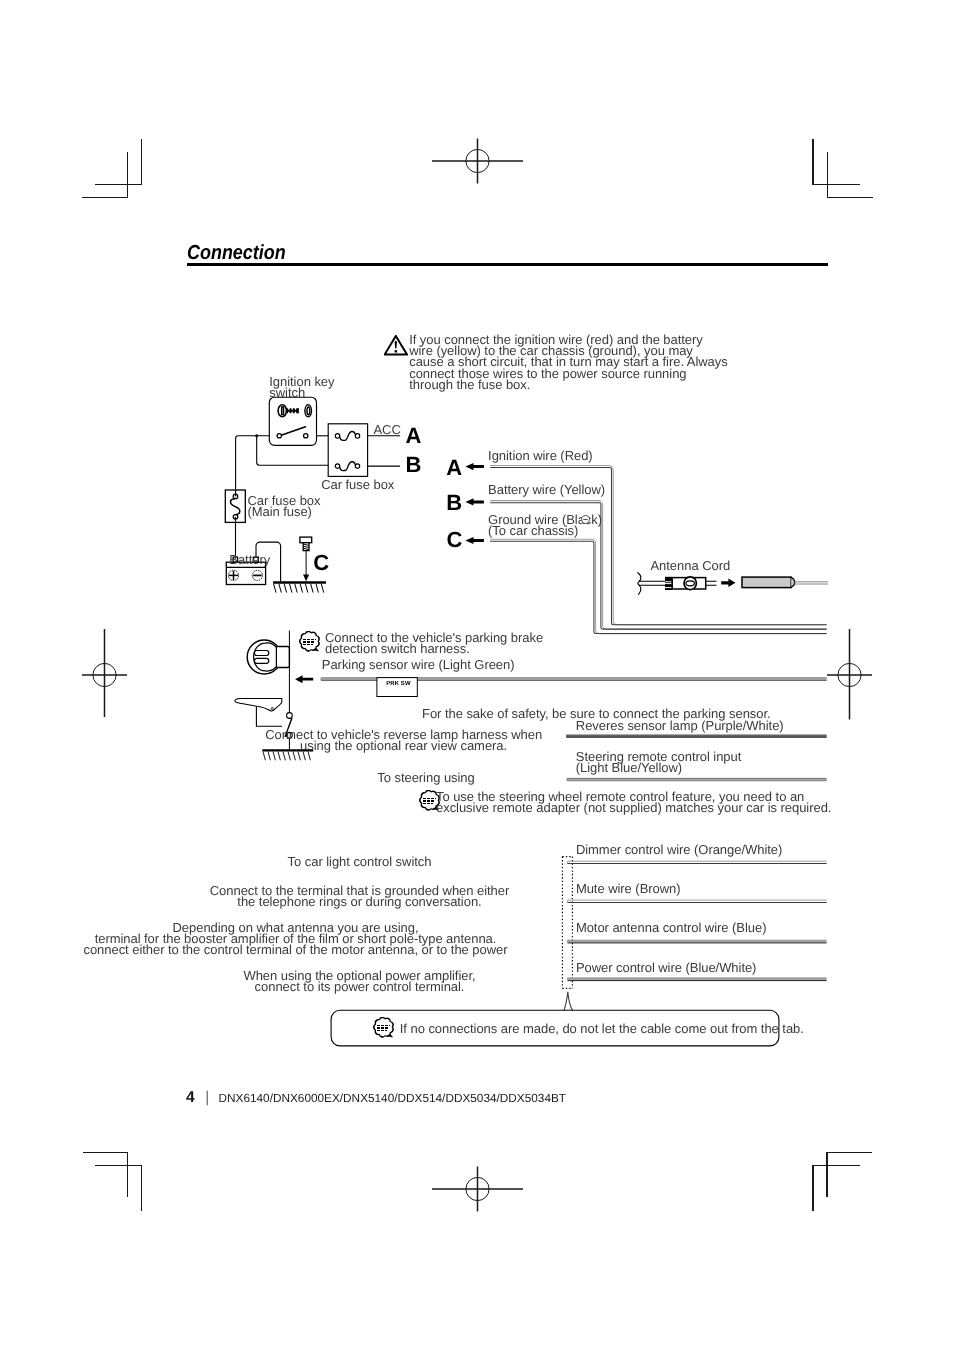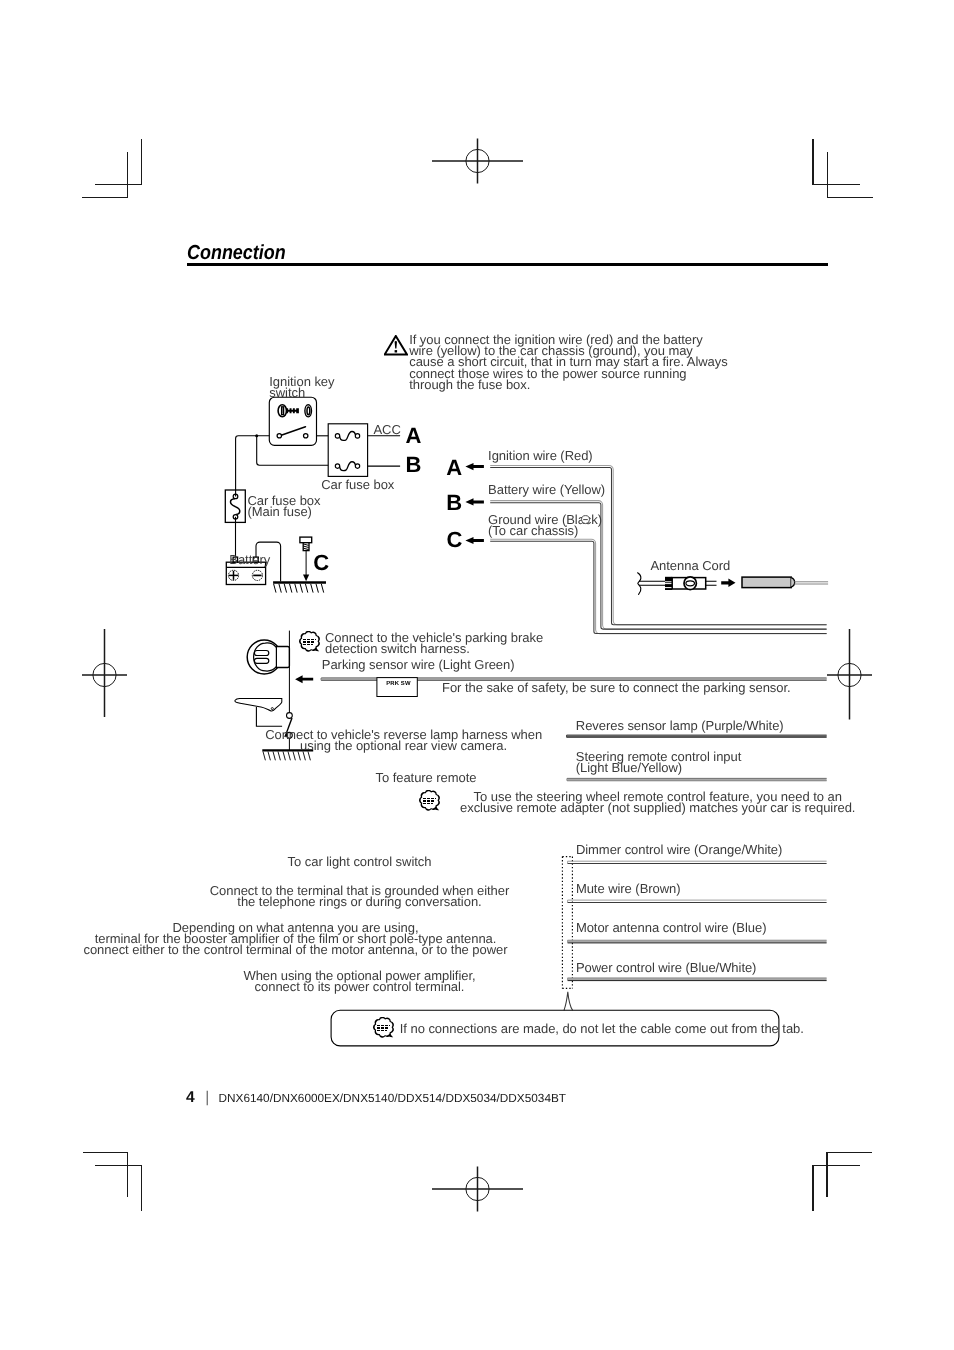--- a/index.html
+++ b/index.html
@@ -335,36 +335,36 @@
 
   <svg class="nicon" width="21.8" height="21.0" viewBox="0 0 21.5 21.0" style="position:absolute;left:299.0px;top:631.0px;">
     <use href="#noteBubble"></use>
   </svg>
   <div class="tx" style="left:325.0px;top:631.9px;">
     <div>Connect to the vehicle's parking brake</div>
     <div>detection switch harness.</div>
   </div>
   <div class="tx" style="left:321.8px;top:659.1px;">Parking sensor wire (Light Green)</div>
   <div class="prk" style="left:386.2px;top:681.9px;">PRK SW</div>
-  <div class="tx" style="left:422.0px;top:682px;margin-left:20px;">For the sake of safety, be sure to connect the parking sensor.</div>
+  <div class="tx" style="left:422.0px;top:708px;">For the sake of safety, be sure to connect the parking sensor.</div>
 
   <div class="tx r" style="left:253.6px;right:auto;width:300px;top:729.4px;">
     <div>Connect to vehicle's reverse lamp harness when</div>
     <div>using the optional rear view camera.</div>
   </div>
   <div class="tx" style="left:575.8px;top:720.0px;">Reveres sensor lamp (Purple/White)</div>
-  <div class="tx r" style="left:301.0px;width:250px;top:772.2px;">To feature remote</div>
+  <div class="tx r" style="left:301.0px;width:250px;top:772.2px;">To steering using</div>
   <div class="tx" style="left:575.8px;top:751.0px;">
     <div>Steering remote control input</div>
     <div>(Light Blue/Yellow)</div>
   </div>
   <svg class="nicon" width="21.8" height="21.0" viewBox="0 0 21.5 21.0" style="position:absolute;left:419.0px;top:789.5px;">
     <use href="#noteBubble"></use>
   </svg>
-  <div class="tx" style="left:460px;top:790.7px;text-align:center;">
+  <div class="tx" style="left:436px;top:790.7px;">
     <div>To use the steering wheel remote control feature, you need to an</div>
     <div>exclusive remote adapter (not supplied) matches your car is required.</div>
   </div>
 
   <div class="tx r" style="left:159.5px;width:400px;top:856.4px;">
     <div>To car light control switch</div>
   </div>
   <div class="tx" style="left:575.9px;top:844.4px;">Dimmer control wire (Orange/White)</div>
 
   <div class="tx r" style="left:159.5px;width:400px;top:885.3px;">

